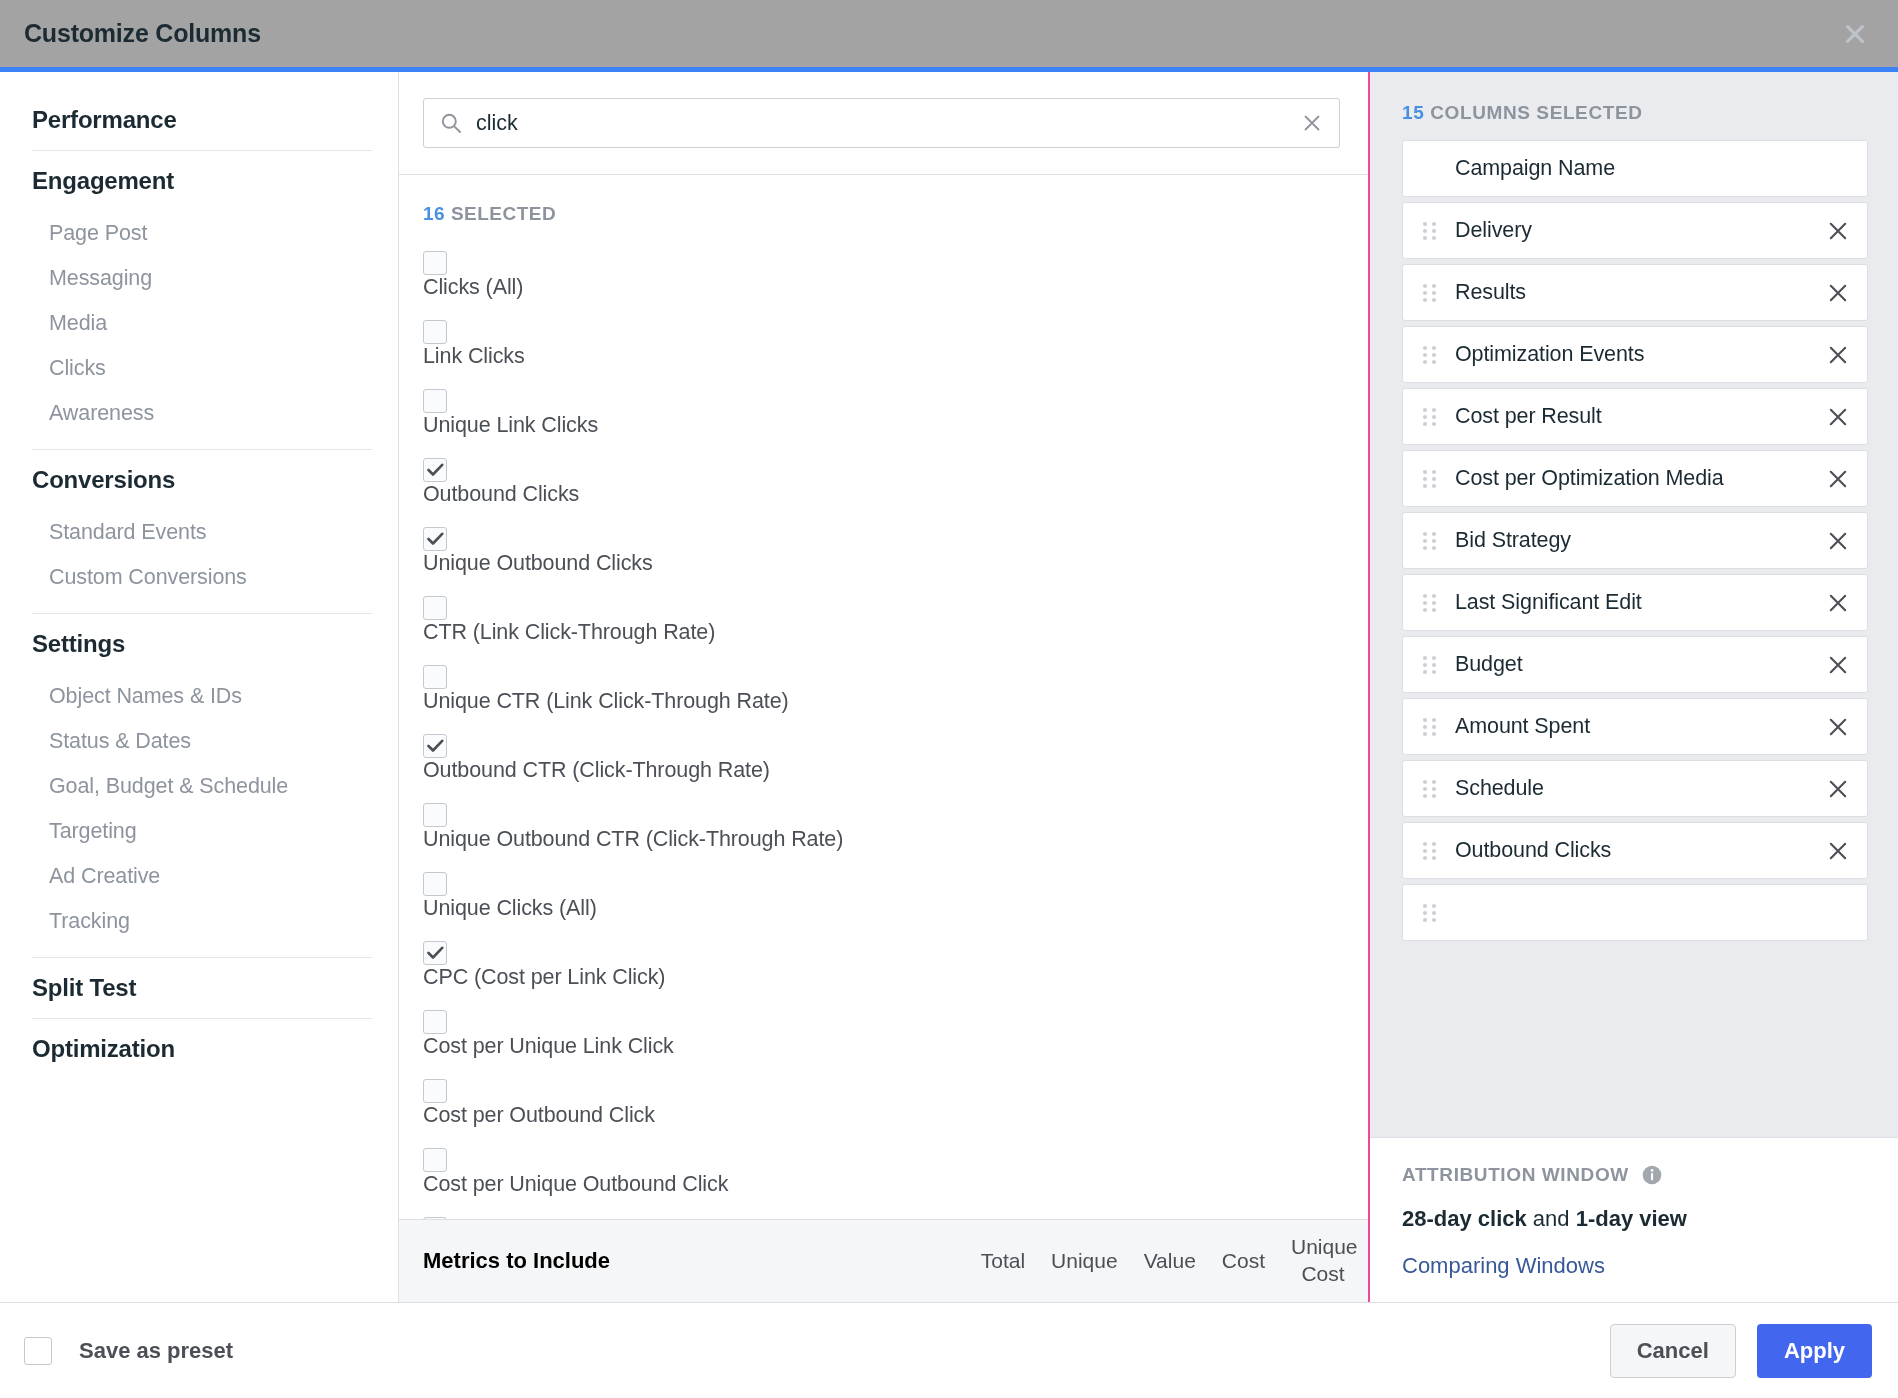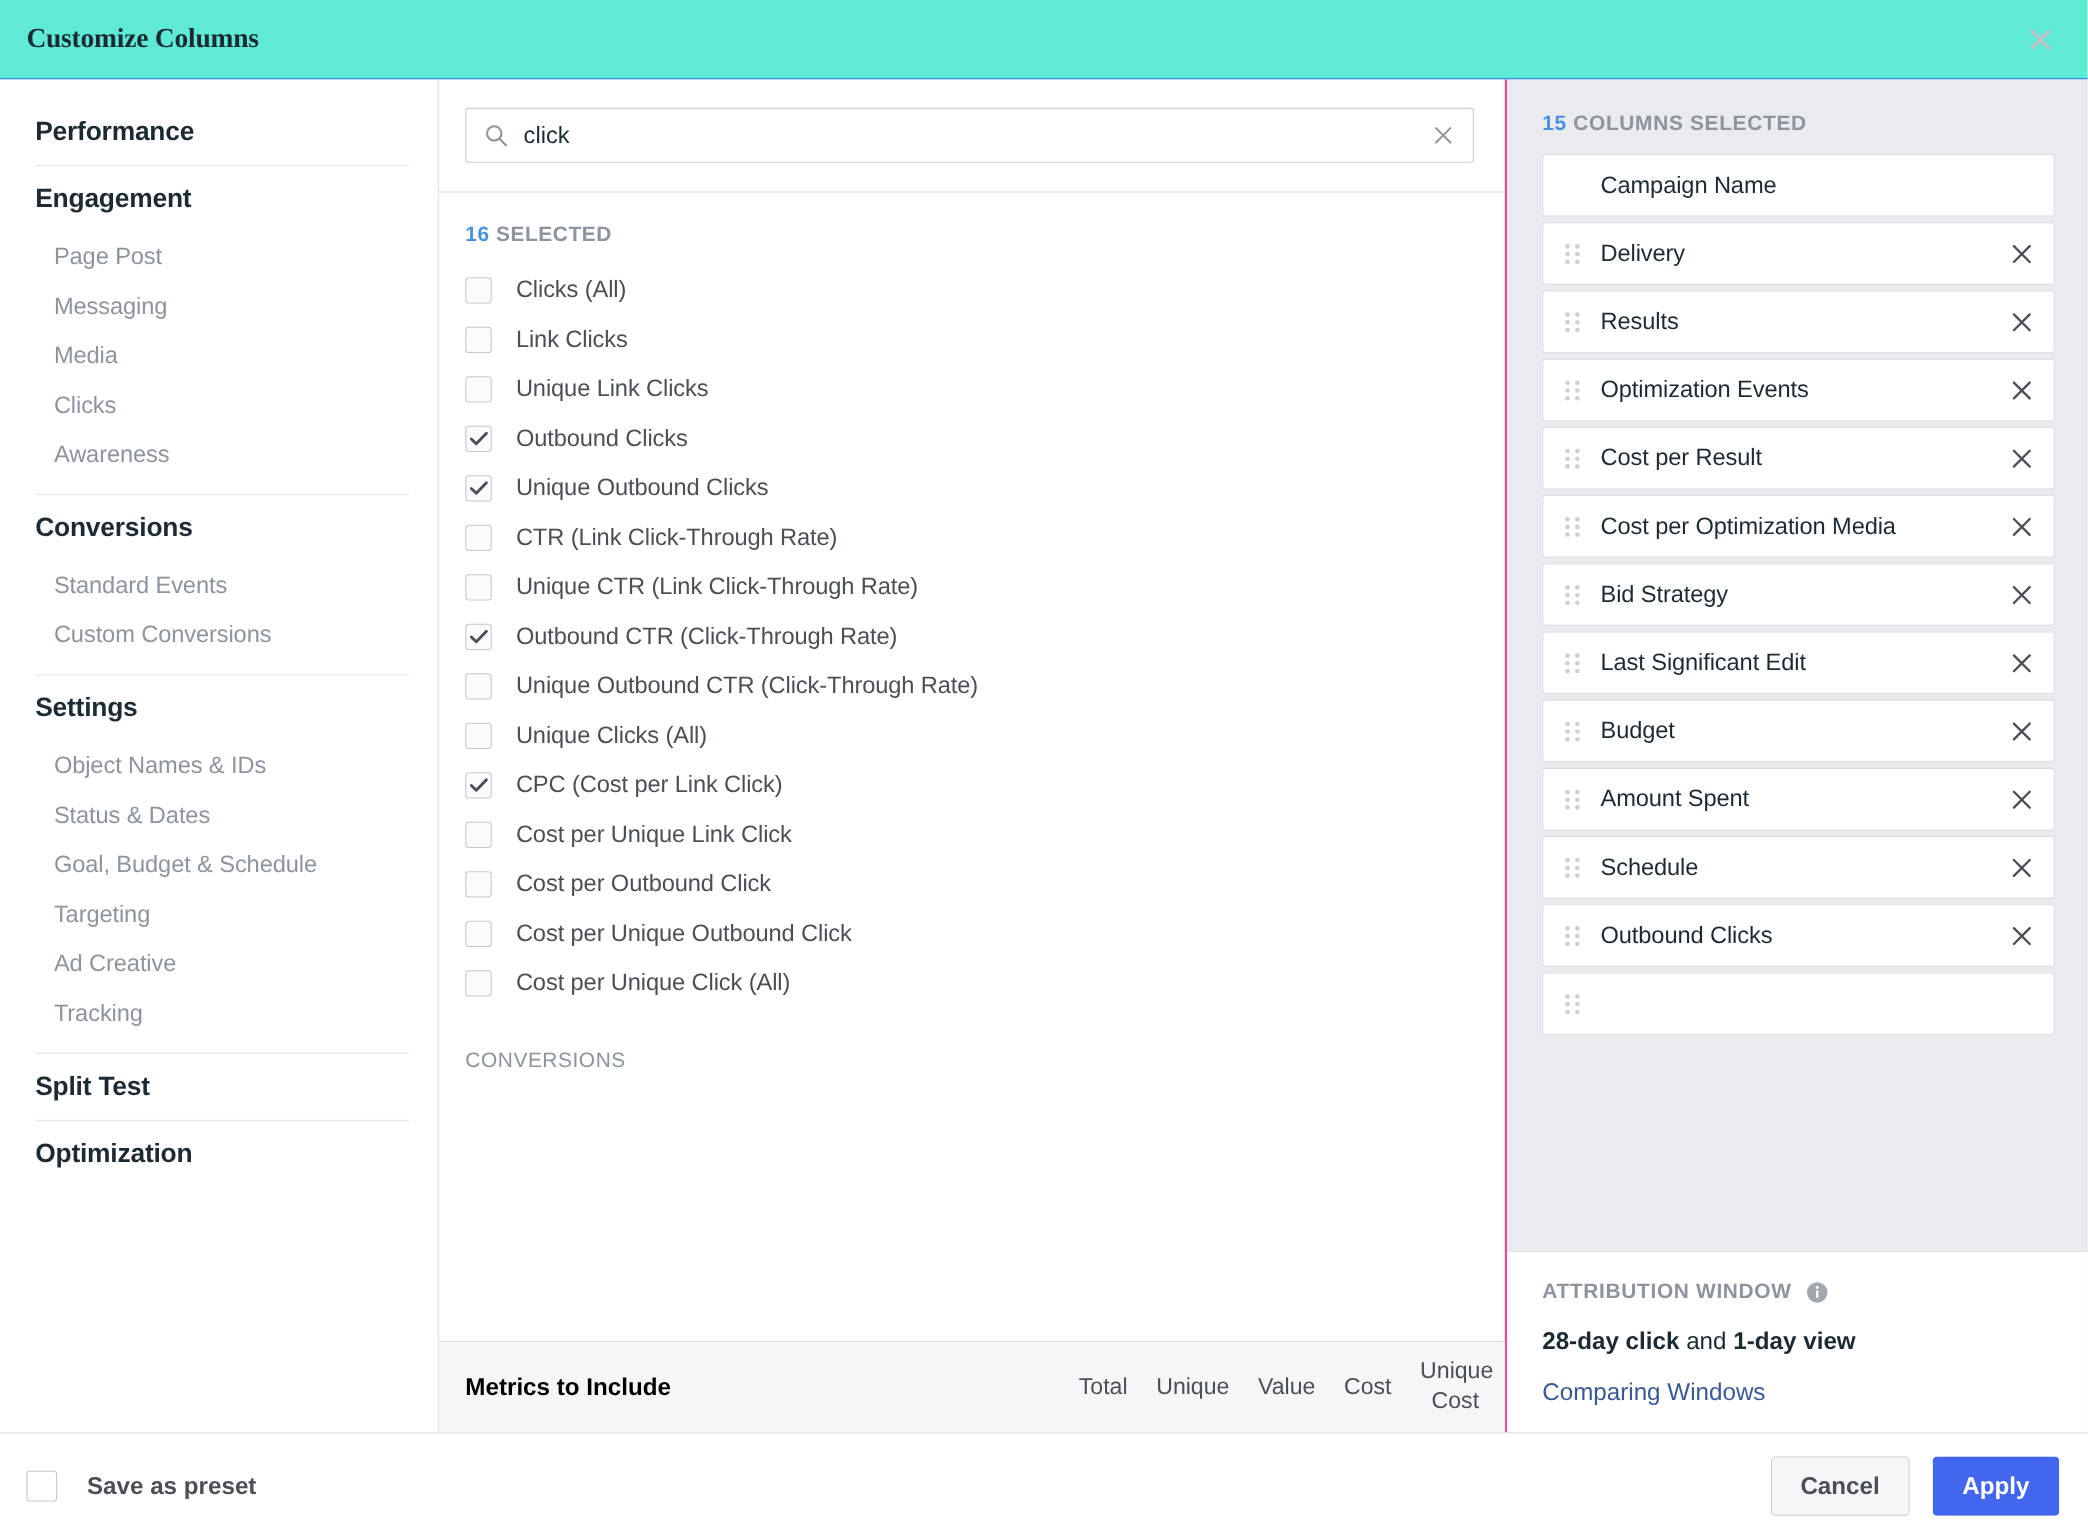--- a/index.html
+++ b/index.html
@@ -17,27 +17,26 @@
     height: 1398px;
     display: flex;
     flex-direction: column;
     background: #ffffff;
   }
 
   
   .header {
     height: 72px;
     min-height: 72px;
-    background: #5eead4;
-    border-bottom: 1px solid #3b82f6;
+    background: #a3a3a3;
+    border-bottom: 5px solid #3b82f6;
     display: flex;
     align-items: center;
     padding: 0 26px 0 24px;
     position: relative;
-    font-family: Liberation Serif, serif;
   }
   .header-title {
     font-size: 25px;
     font-weight: bold;
     color: #1c2b33;
     letter-spacing: -0.2px;
   }
   .header-close {
     position: absolute;
     right: 26px;
@@ -135,23 +134,23 @@
   .col-count {
     font-size: 19px;
     font-weight: bold;
     color: #8d949e;
     letter-spacing: 0.5px;
     padding: 28px 0 16px 24px;
   }
   .col-count .num { color: #4a90e2; }
   .opt-row {
     display: flex;
-    align-items: center;
     padding: 10px 0 10px 24px;
     cursor: pointer;
+    flex-direction: column;
   }
   .cb {
     width: 24px;
     height: 24px;
     min-width: 24px;
     border: 1px solid #c4c9d0;
     border-radius: 3px;
     background: #fafbfc;
     margin-right: 22px;
     display: flex;

